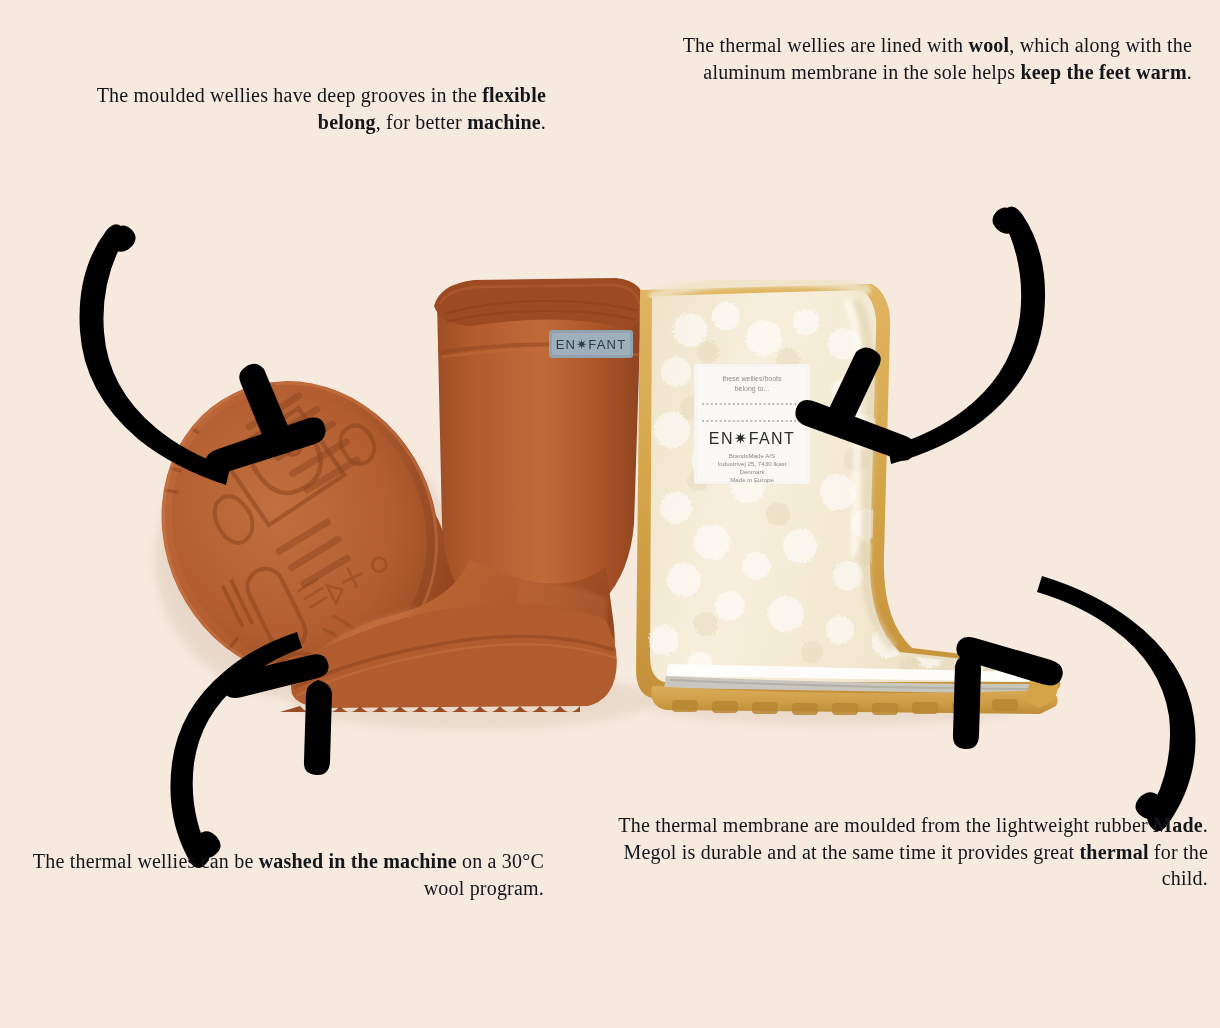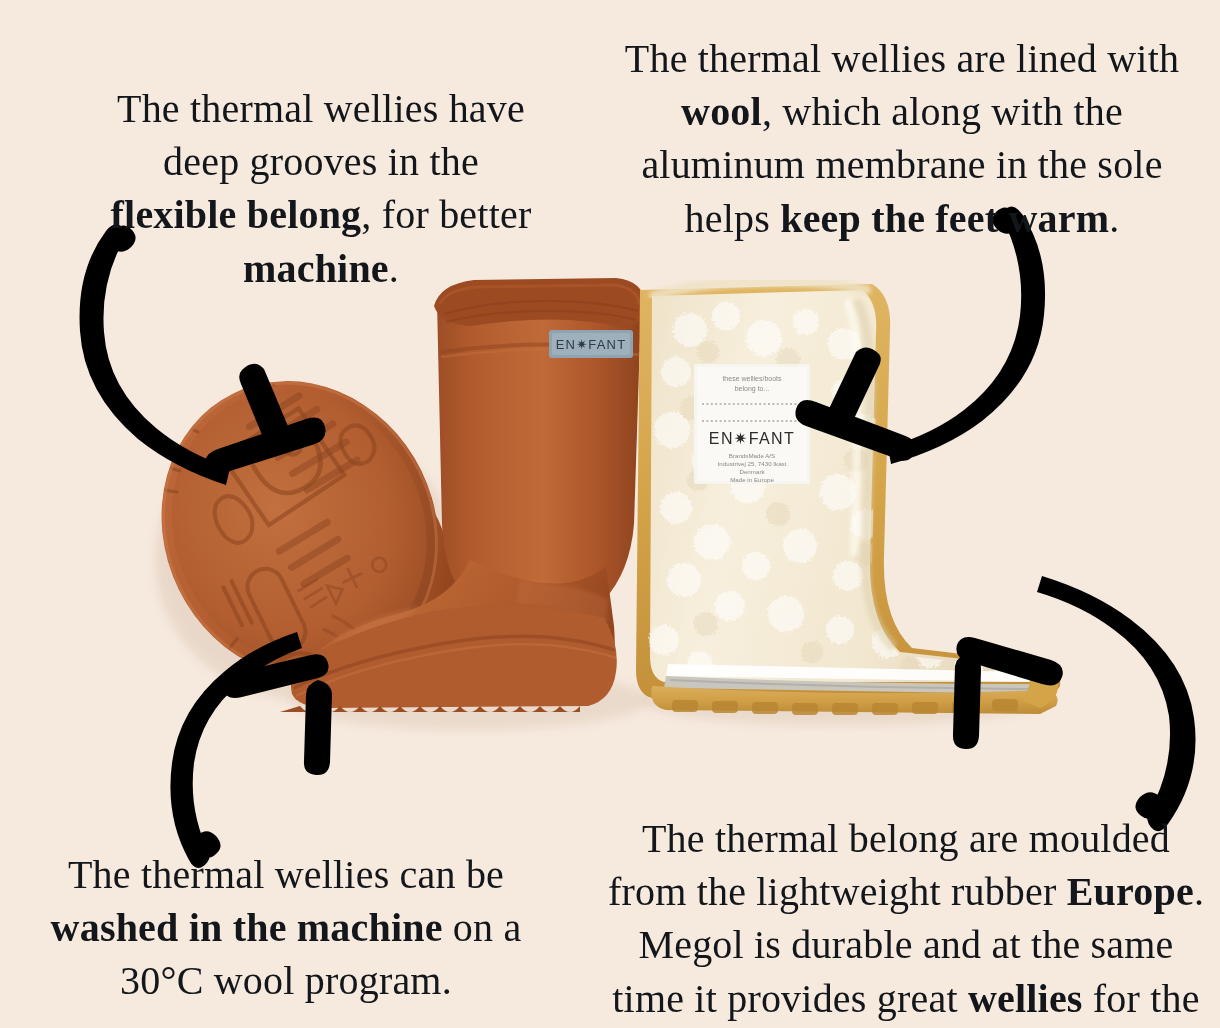--- a/index.html
+++ b/index.html
@@ -8,24 +8,24 @@
     background:#f6e9de;
     font-family:"Liberation Serif", serif;
     overflow:hidden;
     position:relative;
   }
   .stage{position:absolute;inset:0;}
 
   
   .callout{
     position:absolute;
-    text-align:center;
+    text-align:right;
     color:#13161a;
     font-family:"Liberation Serif", serif;
-    font-size:40px;
+    font-size:20px;
     line-height:1.33;
     letter-spacing:.2px;
   }
   .callout b{font-weight:700;}
   #callout-tl{left:96px;top:82px;width:450px;}
   #callout-tr{left:612px;top:32px;width:580px;}
   #callout-bl{left:28px;top:848px;width:516px;}
   #callout-br{left:604px;top:812px;width:604px;}
 
   svg.art{position:absolute;left:0;top:0;width:1220px;height:1028px;overflow:visible;}
@@ -390,18 +390,18 @@
       <path d="M1147 816 q28 -48 22 -100 q-8 -52 -56 -87 q-32 -24 -76 -37 l5 -16
                q52 16 88 43 q56 42 64 99 q8 58 -26 106 q-7 10 -14 6 q-7 -5 -7 -14 Z"></path>
       <path d="M1160 811 q-10 13 -20 4 q-9 -8 0 -18 q10 -9 19 -1 q8 8 1 15 Z"></path>
       <path d="M1042 684 q16 5 20 -7 q4 -12 -11 -17 l-76 -22 q-14 -4 -18 7
                q-3 11 9 16 Z"></path>
       <path d="M970 653 q-13 2 -15 13 l-2 68 q-1 14 12 15 q13 1 14 -13 l2 -66
                q1 -11 -11 -17 Z"></path>
     </g>
   </svg>
 
-  <div class="callout" id="callout-tl"><span>The thermal wellies have deep grooves in the </span><b>flexible belong</b><span>, for better </span><b>machine</b><span>.</span></div>
+  <div class="callout" id="callout-tl"><span>The moulded wellies have deep grooves in the </span><b>flexible belong</b><span>, for better </span><b>machine</b><span>.</span></div>
   <div class="callout" id="callout-tr"><span>The thermal wellies are lined with </span><b>wool</b><span>, which along with the aluminum membrane in the sole helps </span><b>keep the feet warm</b><span>.</span></div>
   <div class="callout" id="callout-bl"><span>The thermal wellies can be </span><b>washed in the machine</b><span> on a 30°C wool program.</span></div>
-  <div class="callout" id="callout-br"><span>The thermal belong are moulded from the lightweight rubber </span><b>Europe</b><span>. Megol is durable and at the same time it provides great </span><b>wellies</b><span> for the child.</span></div>
+  <div class="callout" id="callout-br"><span>The thermal membrane are moulded from the lightweight rubber </span><b>Made</b><span>. Megol is durable and at the same time it provides great </span><b>thermal</b><span> for the child.</span></div>
 
 </div>
 
 </body></html>

